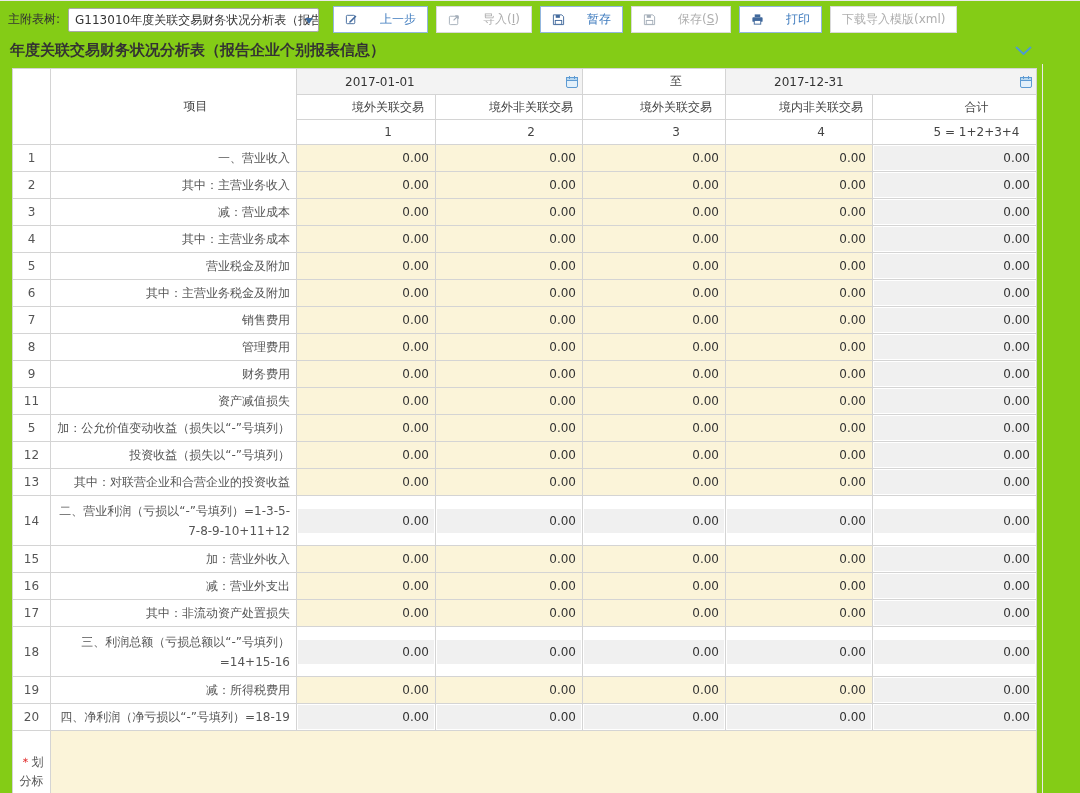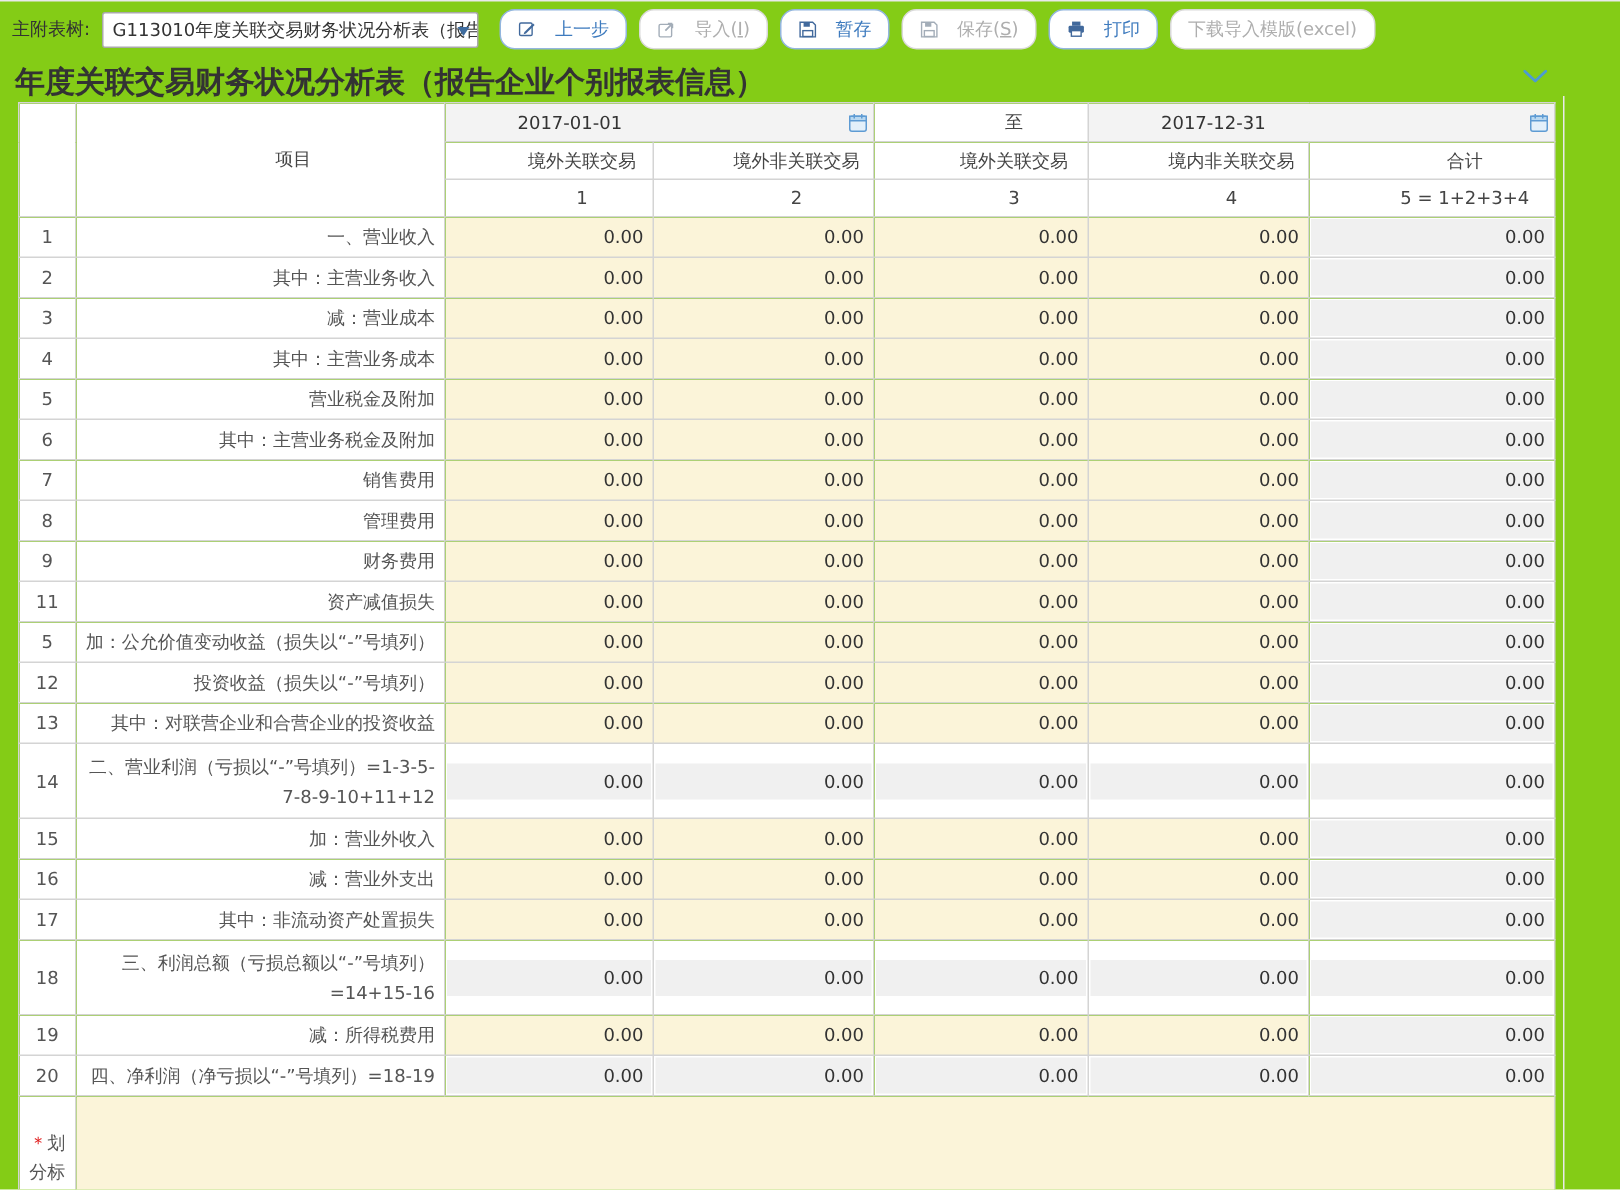--- a/index.html
+++ b/index.html
@@ -13,33 +13,33 @@
              display:flex; align-items:center; padding-left:8px; gap:8px; }
   .tree-label { font-size:12px; color:#333; white-space:nowrap; }
   .select { position:relative; width:251px; height:24px; border:1px solid #a9a9a9;
             border-radius:2px; background:#fff; font-size:12px; color:#333;
             line-height:22px; padding:0 20px 0 6px; white-space:nowrap; overflow:hidden;
             cursor:pointer; }
   .select-arrow { position:absolute; right:5px; top:9px; width:0; height:0;
                   border-left:4.5px solid transparent; border-right:4.5px solid transparent;
                   border-top:6px solid #3e6b9e; }
   .tbuttons { display:flex; align-items:center; gap:8px; margin-left:6px; }
-  .tbtn { display:inline-flex; align-items:center; gap:12px; height:27px; padding:0 11px;
-          background:#fff; border-radius:10px; font-size:12px; cursor:pointer;
+  .tbtn { display:inline-flex; align-items:center; gap:22px; height:27px; padding:0 11px;
+          background:#fff; border-radius:0; font-size:12px; cursor:pointer;
           font-family:inherit; }
   .tbtn.primary { border:1px solid #93b6de; color:#3e7bbe; }
   .tbtn.disabled { border:1px solid #d9d9d9; color:#aeaeae; }
   .tbtn u { text-decoration:underline; }
   .bicon { display:inline-flex; line-height:0; }
   .tbtn.primary .bicon { color:#41699c; }
   .tbtn.disabled .bicon { color:#a3adb8; }
 
   
   .titlebar { position:absolute; top:38px; left:0; right:0; height:28px; }
-  .page-title { position:absolute; left:10px; top:3px; font-size:20px; font-weight:600; color:#333; }
+  .page-title { position:absolute; left:10px; top:3px; font-size:15px; font-weight:600; color:#333; }
   .collapse { position:absolute; right:48px; top:8px; cursor:pointer; line-height:0; }
 
   
   .grid-wrap { position:absolute; top:68px; left:12px; width:1024px; }
   table { border-collapse:collapse; table-layout:fixed; width:1024px; font-size:12px; }
   th, td { border:1px solid #d4d4d4; overflow:hidden; }
   thead tr.h-date { height:26px; }
   thead tr.h-name, thead tr.h-num { height:25px; }
   th { font-weight:normal; color:#444; background:#fff; text-align:center;padding-left:44px; }
   th.date { background:#f3f3f3; }
@@ -123,21 +123,21 @@
           <span class="bicon">
             <svg width="13" height="13" viewBox="0 0 14 14">
               <rect x="4" y="1.5" width="6" height="3" fill="currentColor"></rect>
               <rect x="1.5" y="4.5" width="11" height="5" rx="1" fill="currentColor"></rect>
               <rect x="3.5" y="8" width="7" height="4" fill="#fff" stroke="currentColor"></rect>
             </svg>
           </span>
           <span>打印</span>
         </button>
         <button class="tbtn disabled">
-          <span>下载导入模版(excel)</span>
+          <span>下载导入模版(xml)</span>
         </button>
       </div>
   </div>
 
   <div class="titlebar">
     <div class="page-title">年度关联交易财务状况分析表（报告企业个别报表信息）</div>
     <span class="collapse">
       <svg width="17" height="10" viewBox="0 0 17 10">
           <path d="M1.5 1.5l7 6.5 7-6.5" fill="none" stroke="#4c9ad4" stroke-width="1.8" stroke-linecap="round" stroke-linejoin="round"></path>
         </svg>

